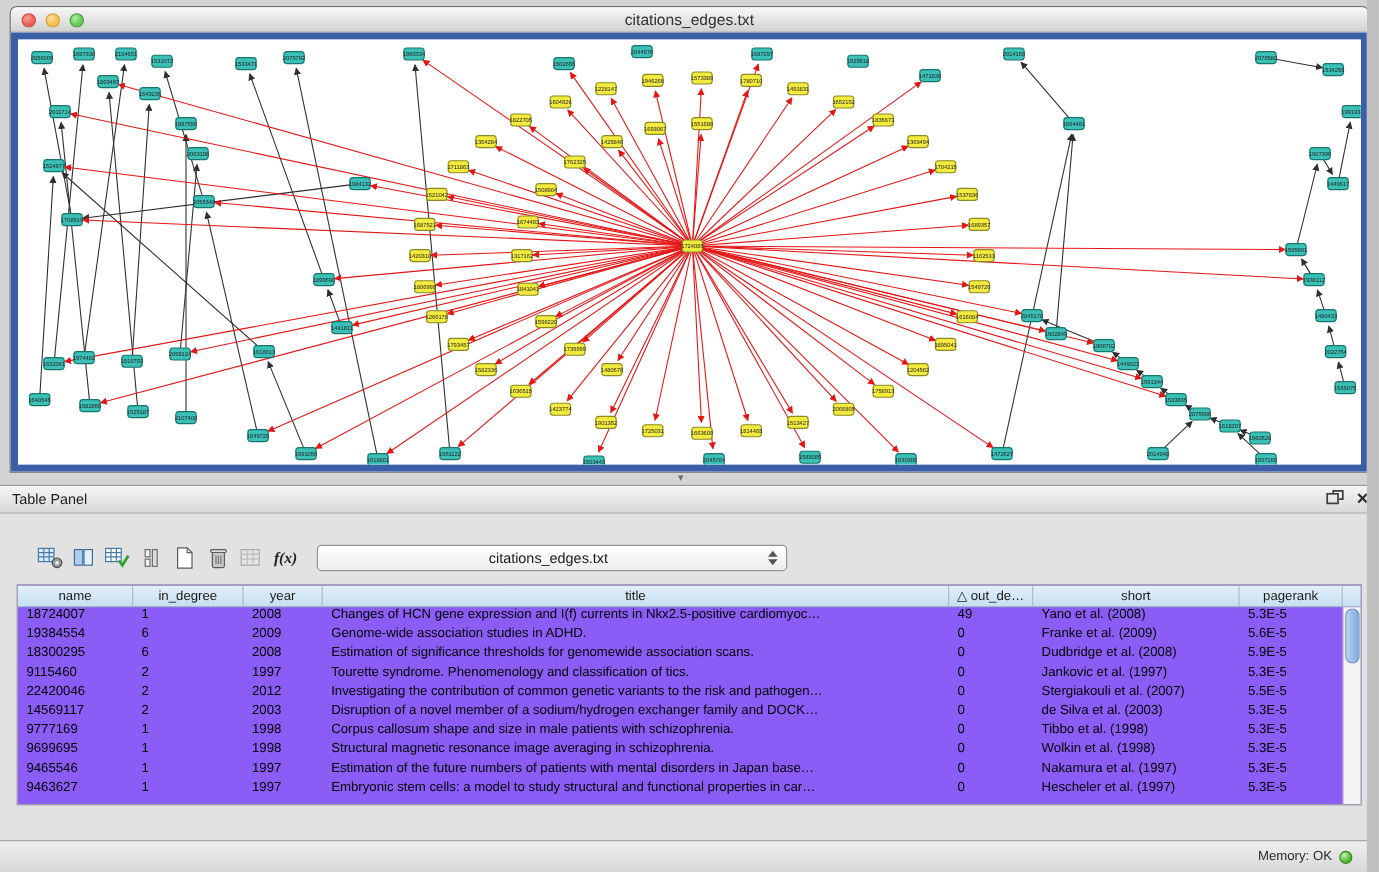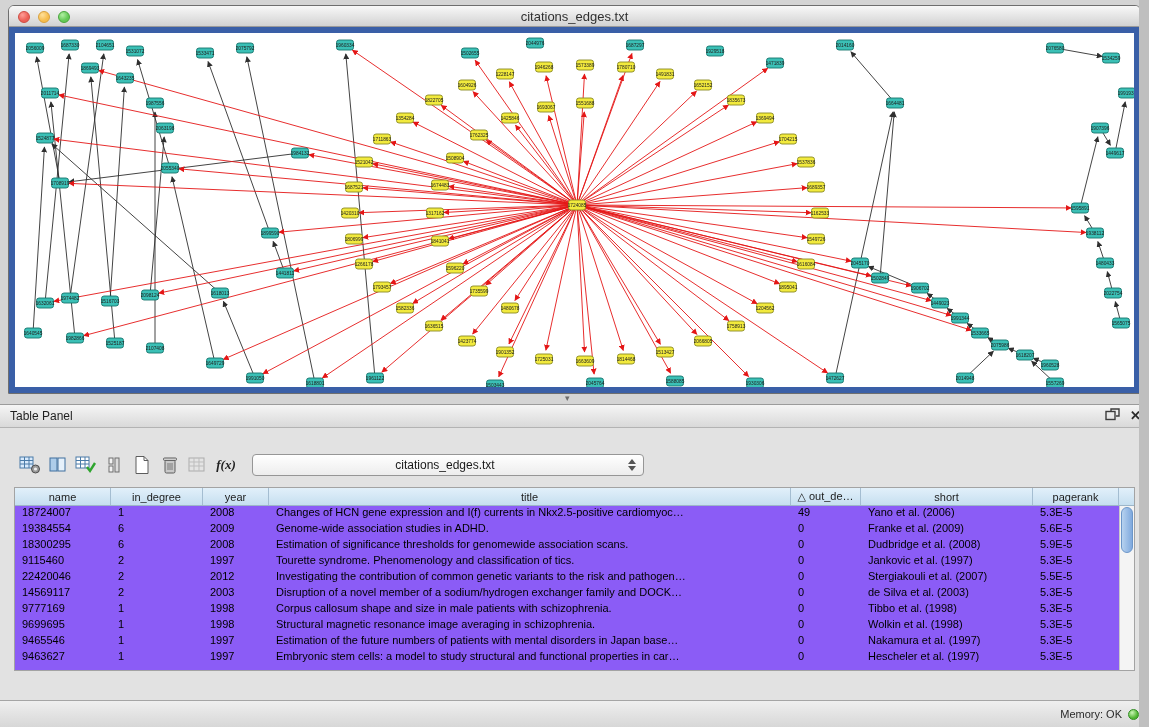--- a/index.html
+++ b/index.html
@@ -27,21 +27,21 @@
   
   .table-panel { position:absolute; left:0; top:404px; width:1149px; height:296px;
     background:#e2e2e2; border-top:1px solid #9b9b9b; }
   .panel-header { position:relative; height:23px; background:linear-gradient(#f5f5f5,#d9d9d9);
     border-bottom:1px solid #b3b3b3; }
   .panel-title { position:absolute; left:10px; top:4px; font-size:12px; color:#1f1f1f; }
   .panel-header-icons { position:absolute; right:8px; top:3px; display:flex; gap:10px; align-items:center; }
   .float-btn { width:16px; height:15px; background:none; border:none; cursor:pointer; padding:0; }
   .close-btn { background:none; border:none; font-size:13px; font-weight:bold; color:#2b2b2b; cursor:pointer; line-height:15px; padding:0; }
 
-  .toolbar { position:absolute; left:16px; top:44px; height:32px; display:flex; align-items:center; gap:0; }
+  .toolbar { position:absolute; left:28px; top:44px; height:32px; display:flex; align-items:center; gap:0; }
   .tb-btn { width:28px; height:28px; background:none; border:none; padding:2px; cursor:pointer;
     display:flex; align-items:center; justify-content:center; }
   .fx-label { font-size:13px; font-style:italic; font-weight:bold; color:#222;
     font-family:"Liberation Serif","DejaVu Serif",serif; }
   .network-select { margin-left:12px; width:392px; height:22px; border:1px solid #969696; border-radius:4px;
     background:linear-gradient(#ffffff,#ededed); display:flex; align-items:center; cursor:pointer;
     box-shadow:inset 0 1px 0 #fff; }
   .network-select .val { flex:1; padding-left:12px; font-size:12px; color:#1a1a1a; text-align:center; }
   .stepper { width:18px; display:flex; flex-direction:column; align-items:center; gap:2px; padding-right:4px; }
   .tri-up    { width:0; height:0; border-left:4px solid transparent; border-right:4px solid transparent; border-bottom:5px solid #555; }
@@ -62,21 +62,21 @@
   .tabs-row { position:absolute; left:0; right:0; top:271px; display:flex; justify-content:center; }
   .seg { height:20px; padding:0 14px; font-size:11.5px; border:1px solid #8d8d8d; border-left-width:0;
     background:linear-gradient(#fbfbfb,#d9d9d9); color:#1c1c1c; cursor:pointer; }
   .seg:first-child { border-left-width:1px; border-radius:4px 0 0 4px; }
   .seg:last-child { border-radius:0 4px 4px 0; }
   .seg.active { background:linear-gradient(#838383,#565656); color:#fff; }
 
   
   .status-bar { position:absolute; left:0; top:700px; width:1149px; height:27px;
     background:linear-gradient(#efefef,#d7d7d7); border-top:1px solid #a5a5a5;
-    display:flex; align-items:center; justify-content:flex-end; padding-right:10px; }
+    display:flex; align-items:center; justify-content:flex-end; padding-right:22px; }
   .memory-chip { display:flex; align-items:center; gap:6px; cursor:pointer; }
   .memory-chip span { font-size:11px; color:#2a2a2a; }
   .green-dot { width:11px; height:11px; border-radius:50%; border:1px solid #2f8c20;
     background:radial-gradient(circle at 35% 30%, #c9f5b5, #4db32f 65%); }
 </style>
 </head>
 <body>
 
 <div class="screen">
 
@@ -756,21 +756,21 @@
           <div class="th" style="width: 86px;">pagerank</div>
           <div class="th" style="width: 15px; border-right: none;"></div>
         </div>
       <div class="tbody" id="tbody">
           <div class="tr">
             <div class="td" style="width: 96px;">18724007</div>
             <div class="td" style="width: 92px;">1</div>
             <div class="td" style="width: 66px;">2008</div>
             <div class="td" style="flex: 1 1 0%;">Changes of HCN gene expression and I(f) currents in Nkx2.5-positive cardiomyoc…</div>
             <div class="td" style="width: 70px;">49</div>
-            <div class="td" style="width: 172px;">Yano et al. (2006)</div>
+            <div class="td" style="width: 172px;">Yano et al. (2008)</div>
             <div class="td" style="width: 86px;">5.3E-5</div>
           </div>
           <div class="tr">
             <div class="td" style="width: 96px;">19384554</div>
             <div class="td" style="width: 92px;">6</div>
             <div class="td" style="width: 66px;">2009</div>
             <div class="td" style="flex: 1 1 0%;">Genome-wide association studies in ADHD.</div>
             <div class="td" style="width: 70px;">0</div>
             <div class="td" style="width: 172px;">Franke et al. (2009)</div>
             <div class="td" style="width: 86px;">5.6E-5</div>

